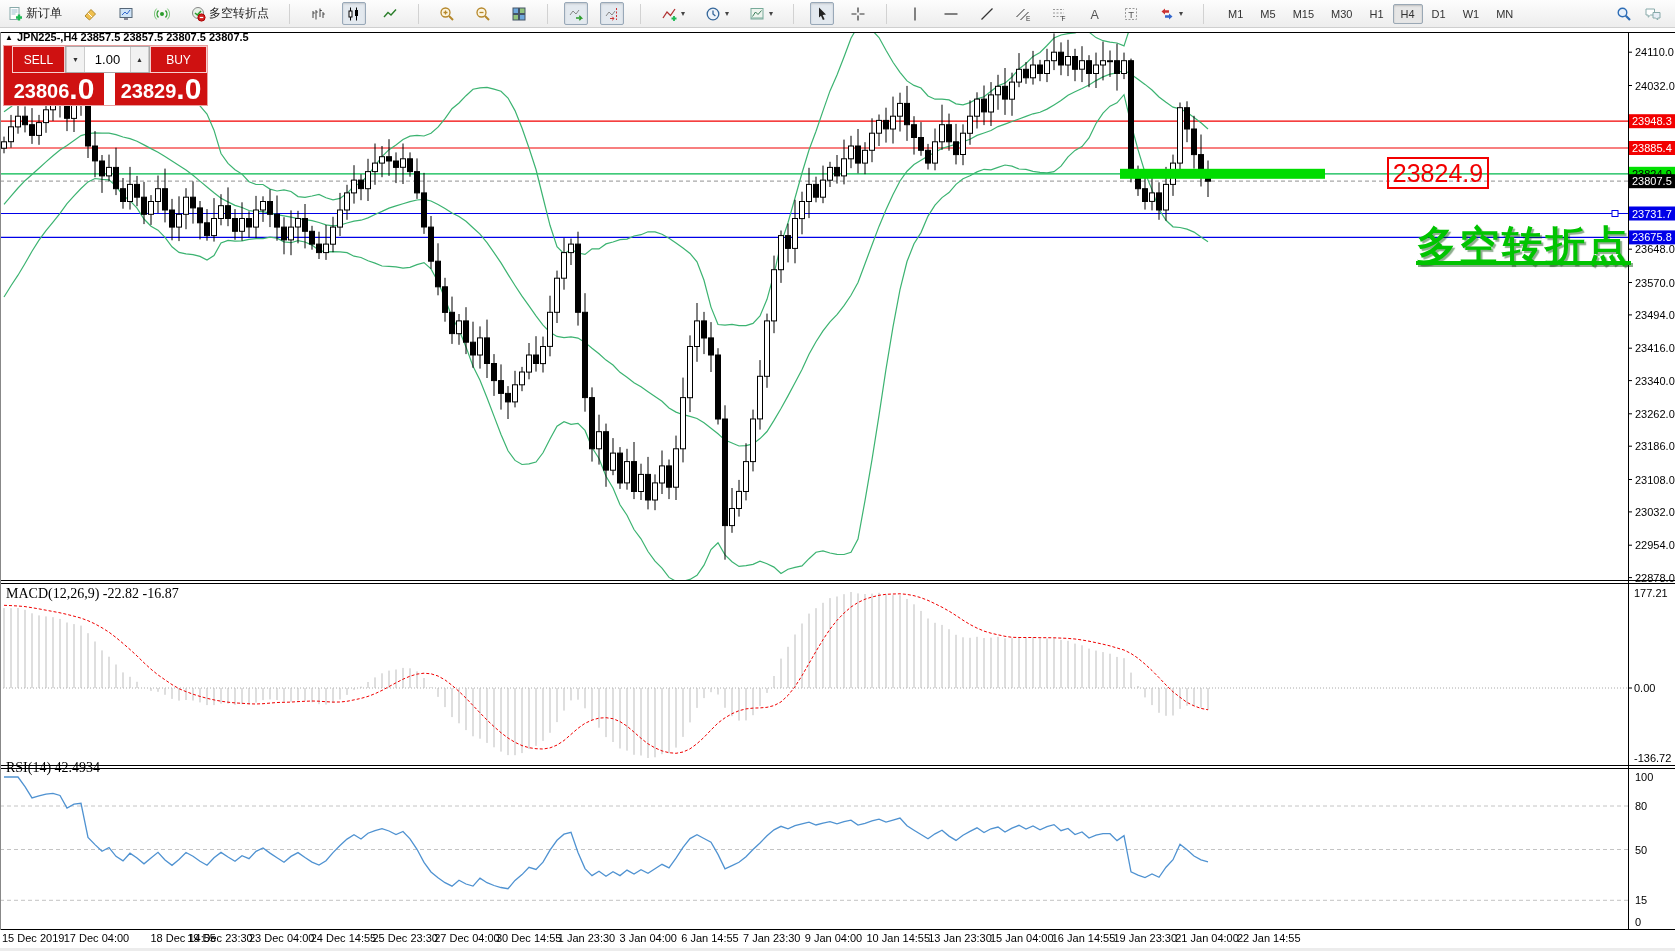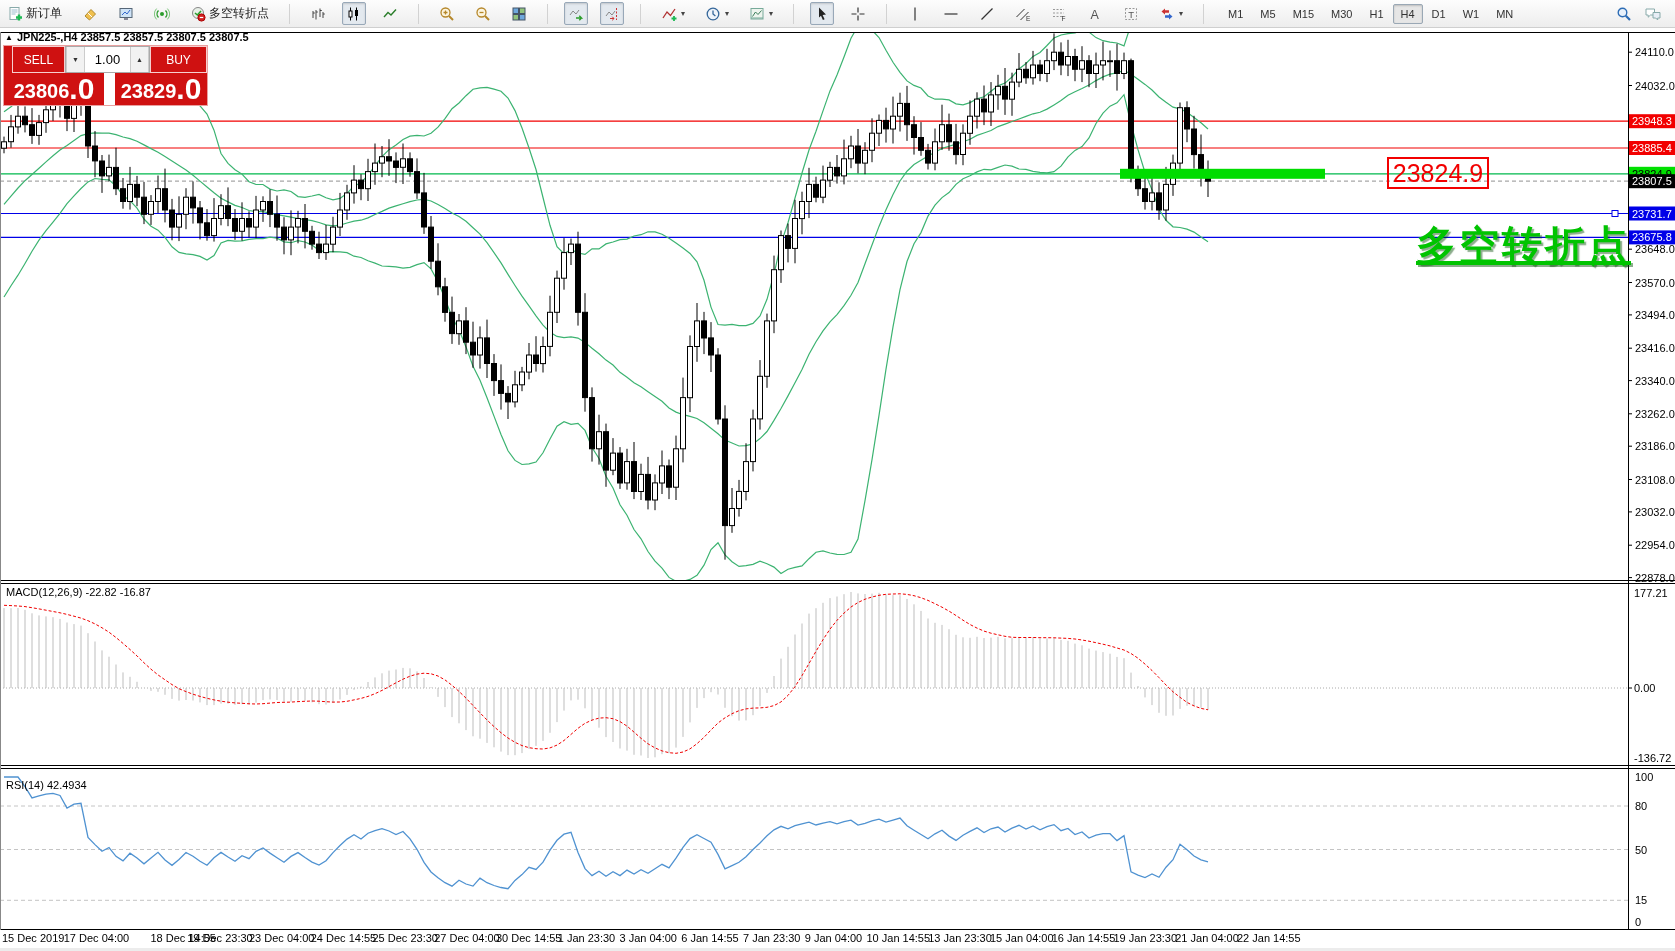--- a/index.html
+++ b/index.html
@@ -16,21 +16,21 @@
   .tb-caret{font-size:8px;color:#444;margin-left:1px;}
   .tf-group{display:flex;gap:1px;}
   .tf-btn{font-size:11px;color:#333;padding:3px 7px;border:1px solid transparent;border-radius:2px;}
   .tf-btn.active{background:#e6e6e6;border-color:#9aa8b5;box-shadow:inset 0 1px 2px rgba(0,0,0,.18);}
   .tb-right{margin-left:auto;display:flex;gap:4px;padding-right:6px;}
   
   #chart-svg{position:absolute;left:0;top:0;z-index:1;}
   .chart-title{position:absolute;left:5px;top:31px;z-index:6;font-size:11px;font-weight:bold;color:#000;
     display:flex;align-items:center;gap:4px;background:transparent;}
   .chart-title .tri{font-size:8px;}
-  .pane-label{position:absolute;z-index:6;font-size:11px;color:#000;}
+  .pane-label{position:absolute;z-index:6;font-size:14px;color:#000;font-family:Liberation Serif, serif;}
   
   .trade-panel{position:absolute;left:3px;top:45px;width:205px;height:61px;z-index:8;
     background:#cf1111;border:1px solid #e9a0a0;box-sizing:border-box;display:flex;flex-direction:column;}
   .tp-row1{display:flex;height:27px;padding-left:8px;}
   .tp-sell,.tp-buy{background:#cf1111;border:1px solid rgba(255,255,255,.8);color:#fff;font-size:12px;
     font-family:"Liberation Sans",sans-serif;display:flex;align-items:center;justify-content:center;cursor:pointer;}
   .tp-sell{width:53px;} .tp-buy{flex:1;}
   .tp-spin{display:flex;width:85px;background:#fff;border:1px solid #aaa;box-sizing:border-box;}
   .tp-spin button{width:19px;border:none;background:#f2f2f2;border-left:1px solid #ccc;border-right:1px solid #ccc;
     font-size:7px;color:#333;cursor:pointer;padding:0;}
@@ -897,21 +897,21 @@
       <span class="pmain">23829</span>
         <span class="pbig">.0</span>
     </div>
   </div>
 </div>
 
 <div class="price-callout">23824.9</div>
 <div class="turning-point">多空转折点</div>
 
 <div class="pane-label" style="left:6px;top:586px;">MACD(12,26,9) -22.82 -16.87</div>
-<div class="pane-label" style="left:6px;top:779px;">RSI(14) 42.4934</div>
+<div class="pane-label" style="left:6px;top:760px;">RSI(14) 42.4934</div>
 
 <div class="time-axis" id="time-axis">
     <div class="time-label" style="left: 2px;">15 Dec 2019</div>
     <div class="time-label" style="left: 63.75px;">17 Dec 04:00</div>
     <div class="time-label" style="left: 125.5px; padding-left: 25px;">18 Dec 14:55</div>
     <div class="time-label" style="left: 187.25px;">19 Dec 23:30</div>
     <div class="time-label" style="left: 249px;">23 Dec 04:00</div>
     <div class="time-label" style="left: 310.75px;">24 Dec 14:55</div>
     <div class="time-label" style="left: 372.5px;">25 Dec 23:30</div>
     <div class="time-label" style="left: 434.25px;">27 Dec 04:00</div>

